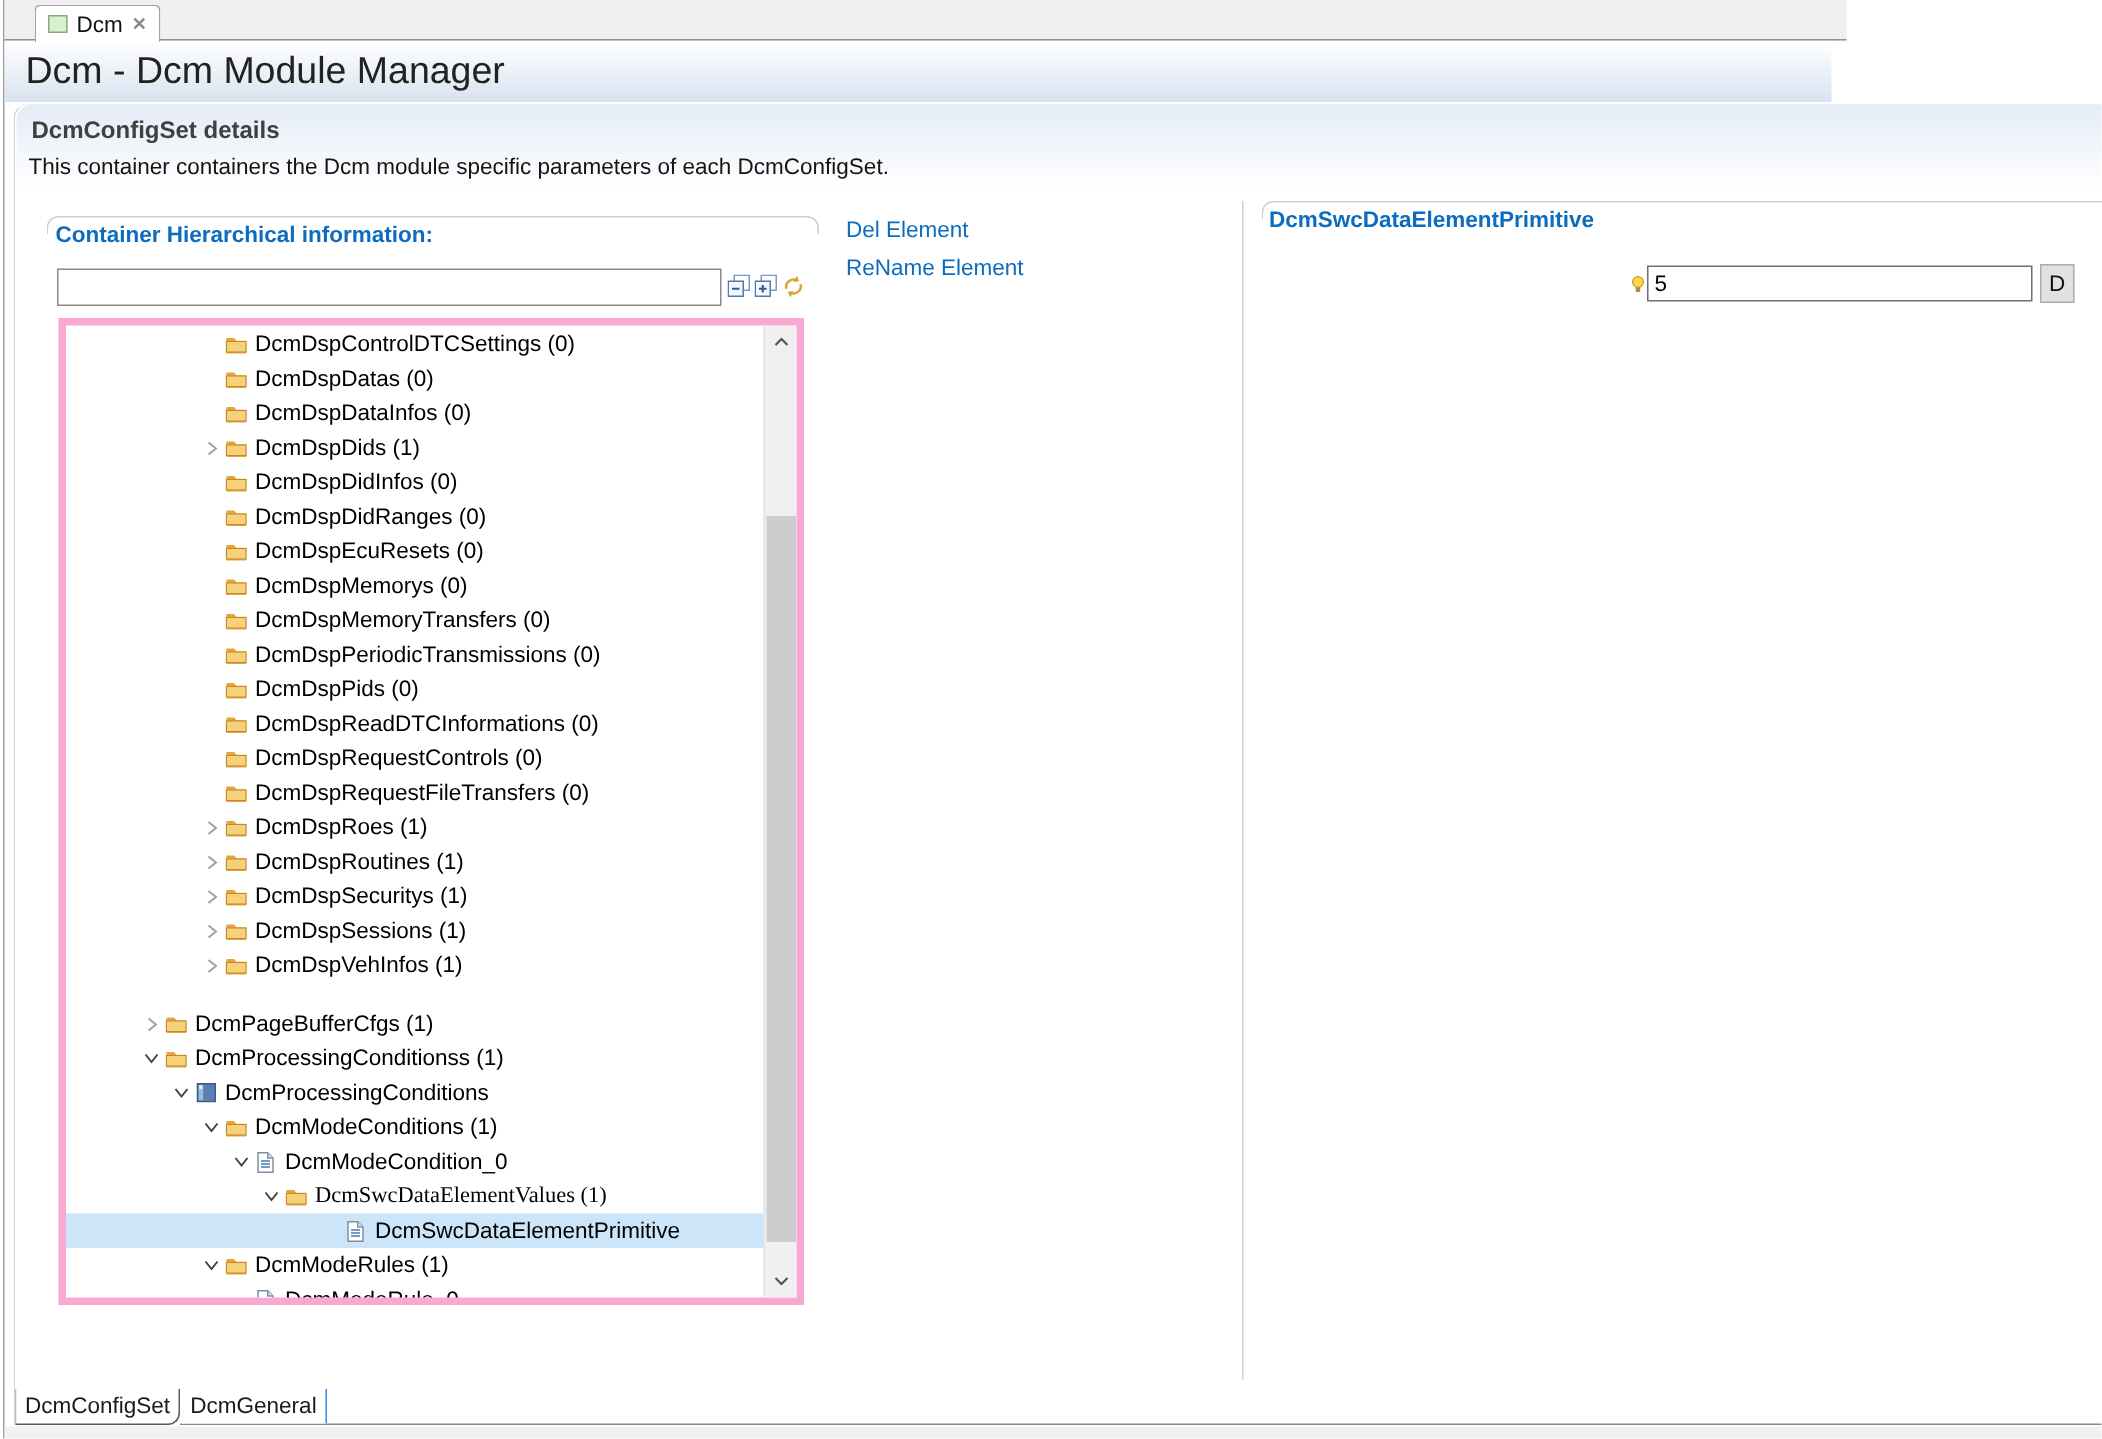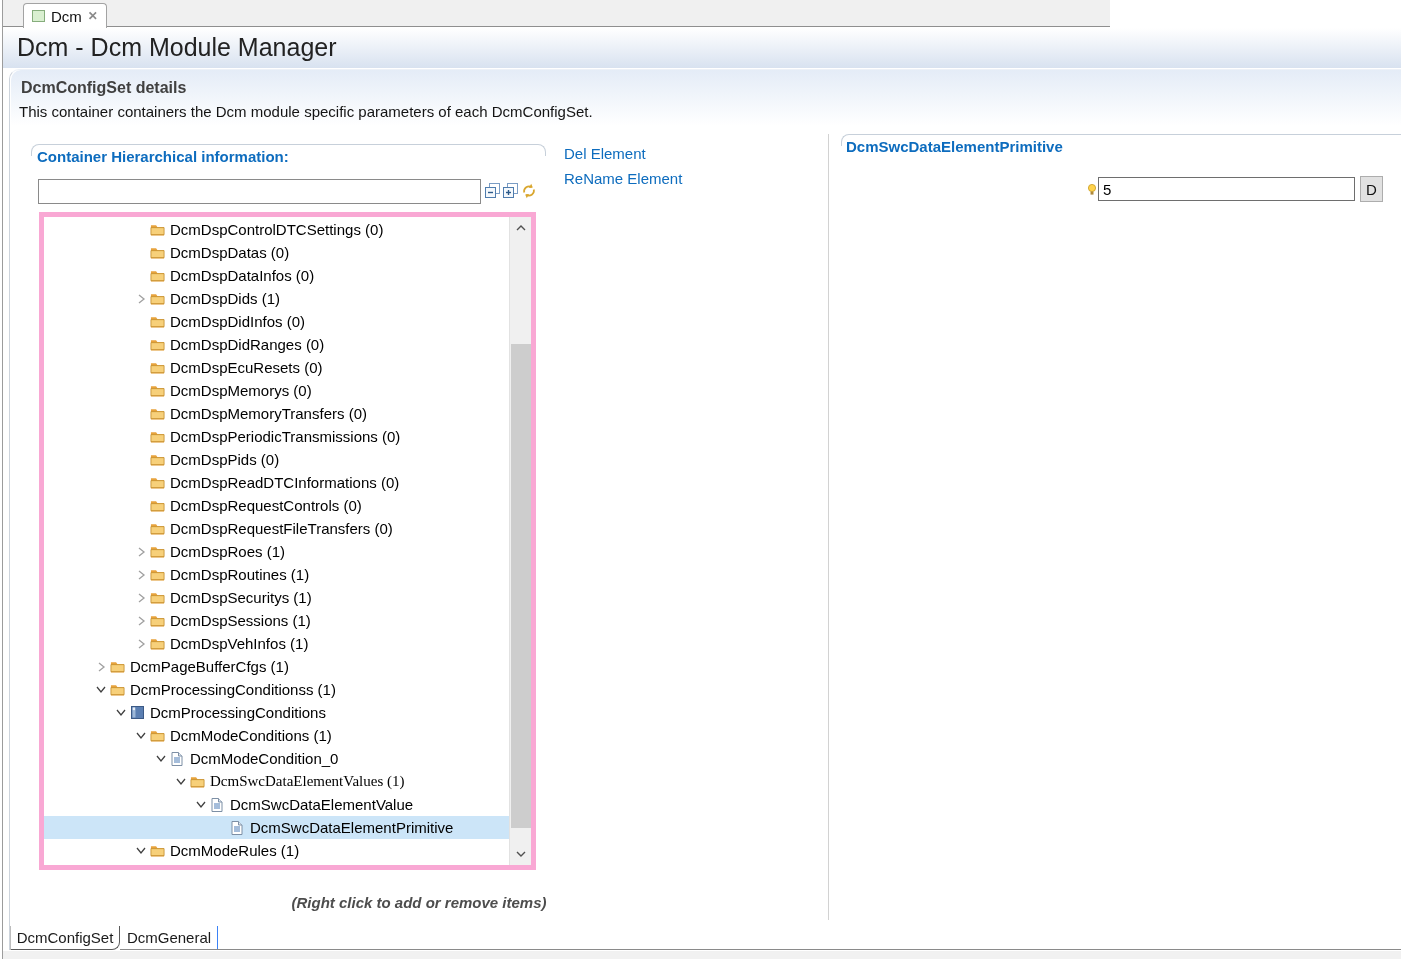--- a/index.html
+++ b/index.html
@@ -3,31 +3,31 @@
 <meta charset="utf-8">
 <style>
   * { margin:0; padding:0; box-sizing:border-box; }
   html,body { width:1401px; height:959px; background:#fff; overflow:hidden;
               font-family:"Liberation Sans", sans-serif; color:#1a1a1a; }
 
   
   .frame-line { position:absolute; left:2px; top:0; width:1px; height:959px; background:#9c9c9c; }
 
   
-  .tabbar { position:absolute; left:3px; top:0; width:1107px; height:27px;
+  .tabbar { position:absolute; left:3px; top:0; width:1228px; height:27px;
             background:#f0f0f0; border-bottom:1px solid #8f8f8f; }
   .editor-tab { position:absolute; left:20px; top:3px; height:25px; background:#ffffff;
                 border:1px solid #a3a3a3; border-bottom:none; border-radius:4px 4px 0 0;
                 display:flex; align-items:center; gap:6px; padding:0 8px; z-index:3; }
   .tab-module-icon { width:13px; height:12px; background:#d9efd0; border:1px solid #86ad7c; display:inline-block; }
   .editor-tab .lbl { font-size:15px; color:#111; }
   .tab-close { color:#8a8a8a; font-size:12px; font-weight:bold; cursor:pointer; }
 
   
-  .titlebar { position:absolute; left:3px; top:28px; width:1398px; height:40px;
+  .titlebar { position:absolute; left:3px; top:28px; width:1218px; height:40px;
               background:linear-gradient(#ffffff, #d8e2f0); }
   .page-title { position:absolute; left:14px; top:5px; font-size:25px; color:#222; }
 
   
   .form-area { position:absolute; left:9px; top:69px; width:1392px; height:881px;
                border-left:1px solid #cdd4dc; border-top:1px solid #eef2f8; border-radius:10px 0 0 0;
                background:#fff; }
   .form-grad { position:absolute; left:1px; top:0; right:0; height:56px;
                background:linear-gradient(#e4ecf7, #ffffff); border-radius:10px 0 0 0; }
   .form-heading { position:absolute; left:11px; top:9px; font-size:16px; font-weight:bold; color:#404040; }
@@ -356,21 +356,21 @@
             </svg>
           </span>
           <span class="ticon">
             <svg width="15" height="13" viewBox="0 0 16 13">
               <path d="M1 2 h5.5 l1.5 2 H15 v9 H1 z" fill="#e8a33c"></path>
               <path d="M1 4.5 H15 V12 H1 z" fill="#f7d07a" stroke="#c08a28" stroke-width="0.8"></path>
             </svg>
           </span>
           <span class="tlabel">DcmDspVehInfos (1)</span>
         </div>
-        <div class="tree-row" style="padding-left: 49px;">
+        <div class="tree-row" style="padding-left: 49px; margin-top: 16px;">
           <span class="tw">
             <svg width="9" height="10" viewBox="0 0 9 10">
               <polyline points="2,1 7,5 2,9" fill="none" stroke="#a0a0a0" stroke-width="1.3"></polyline>
             </svg>
           </span>
           <span class="ticon">
             <svg width="15" height="13" viewBox="0 0 16 13">
               <path d="M1 2 h5.5 l1.5 2 H15 v9 H1 z" fill="#e8a33c"></path>
               <path d="M1 4.5 H15 V12 H1 z" fill="#f7d07a" stroke="#c08a28" stroke-width="0.8"></path>
             </svg>
@@ -443,37 +443,20 @@
               <polyline points="1,2 5,7 9,2" fill="none" stroke="#404040" stroke-width="1.3"></polyline>
             </svg>
           </span>
           <span class="ticon">
             <svg width="15" height="13" viewBox="0 0 16 13">
               <path d="M1 2 h5.5 l1.5 2 H15 v9 H1 z" fill="#e8a33c"></path>
               <path d="M1 4.5 H15 V12 H1 z" fill="#f7d07a" stroke="#c08a28" stroke-width="0.8"></path>
             </svg>
           </span>
           <span class="tlabel">DcmSwcDataElementValues (1)</span>
-        </div>
-        <div class="tree-row" style="padding-left: 149px;">
-          <span class="tw">
-            <svg width="10" height="9" viewBox="0 0 10 9">
-              <polyline points="1,2 5,7 9,2" fill="none" stroke="#404040" stroke-width="1.3"></polyline>
-            </svg>
-          </span>
-          <span class="ticon">
-            <svg width="12" height="14" viewBox="0 0 12 14">
-              <path d="M1 .5 h6.5 l3.5 3.5 v9.5 H1 z" fill="#ffffff" stroke="#7d8fa5"></path>
-              <path d="M7.5 .5 v3.5 h3.5" fill="#dde6f0" stroke="#7d8fa5"></path>
-              <line x1="3" y1="6" x2="9" y2="6" stroke="#4a7ab5"></line>
-              <line x1="3" y1="8" x2="9" y2="8" stroke="#4a7ab5"></line>
-              <line x1="3" y1="10" x2="9" y2="10" stroke="#4a7ab5"></line>
-            </svg>
-          </span>
-          <span class="tlabel">DcmSwcDataElementValue</span>
         </div>
         <div class="tree-row selected" style="padding-left: 169px;">
           <span class="tw"></span>
           <span class="ticon">
             <svg width="12" height="14" viewBox="0 0 12 14">
               <path d="M1 .5 h6.5 l3.5 3.5 v9.5 H1 z" fill="#ffffff" stroke="#7d8fa5"></path>
               <path d="M7.5 .5 v3.5 h3.5" fill="#dde6f0" stroke="#7d8fa5"></path>
               <line x1="3" y1="6" x2="9" y2="6" stroke="#4a7ab5"></line>
               <line x1="3" y1="8" x2="9" y2="8" stroke="#4a7ab5"></line>
               <line x1="3" y1="10" x2="9" y2="10" stroke="#4a7ab5"></line>
@@ -534,19 +517,18 @@
 
   <span class="bulb">
     <svg width="10" height="14" viewBox="0 0 10 14">
       <circle cx="5" cy="5" r="3.6" fill="#ffd34d" stroke="#c89a20" stroke-width="0.8"></circle>
       <rect x="3.5" y="8.6" width="3" height="3" fill="#b0893a"></rect>
     </svg>
   </span>
   <input class="value-input" type="text" value="5" style="">
   <div class="d-button">D</div>
 
-  <div class="hint">(Right click to add or remove items)</div>
 </div>
 
 <div class="bottom-line"></div>
 <div class="bottom-strip"></div>
 <div class="btab btab-active">DcmConfigSet</div>
 <div class="btab btab-inactive">DcmGeneral</div>
 
 </body></html>

